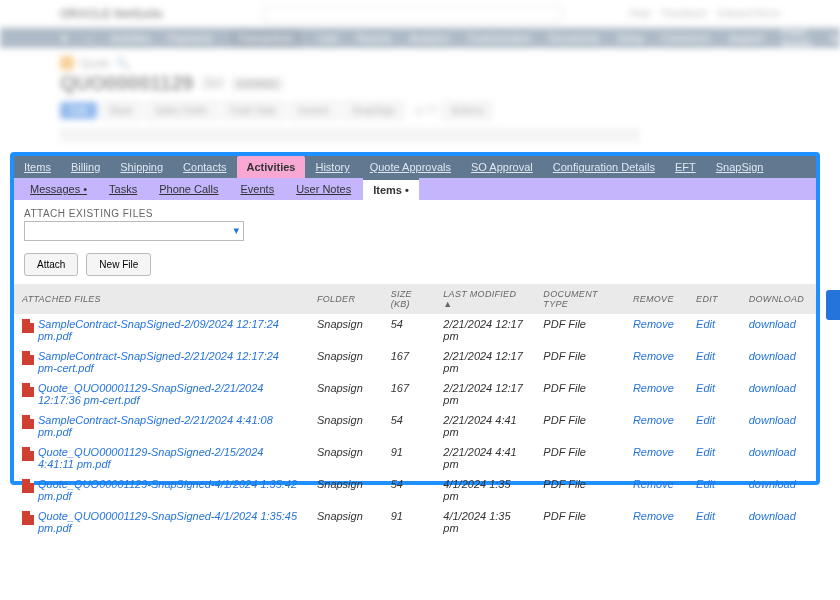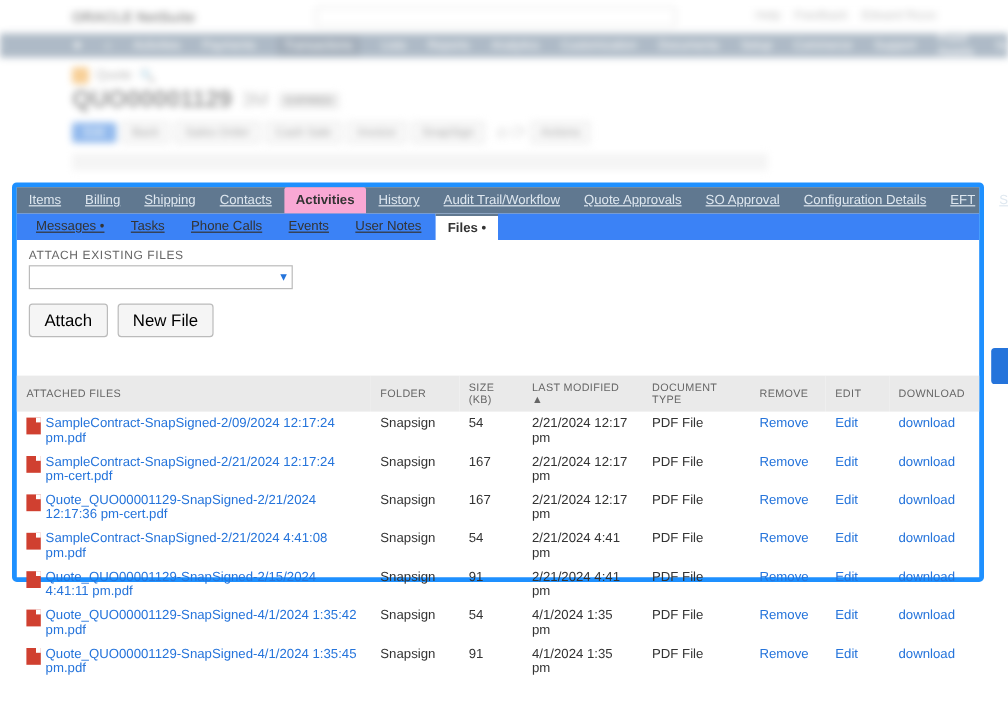--- a/index.html
+++ b/index.html
@@ -23,32 +23,32 @@
   .btn-gray { background:#f0f0f0; border:1px solid #ccc; padding:3px 8px; font-size:10px; border-radius:2px; color:#555; }
   .primary-info { margin-top:8px; background:#eaeaea; height:14px; width:580px; }
 
   .panel-border { position:absolute; top:152px; left:10px; right:20px; bottom:115px; border:4px solid #1e90ff; border-radius:4px; background:#fff; }
   
   .panel-inner { width:100%; height:100%; display:flex; flex-direction:column; }
   .tab-nav { display:flex; background:#607890; height:24px; align-items:stretch; }
   .tab-nav .tab { color:#dfe8f0; font-size:11px; padding:5px 10px; cursor:pointer; text-decoration:underline; white-space:nowrap; }
   .tab-nav .tab.active { background:#f9a8d4; color:#333; text-decoration:none; font-weight:bold; border-radius:2px 2px 0 0; }
   
-  .subtab-nav { display:flex; background:#3b82f6; height:22px; align-items:center; padding:0 6px; gap:2px; }
+  .subtab-nav { display:flex; background:#c4b5fd; height:22px; align-items:center; padding:0 6px; gap:2px; }
   .subtab { padding:4px 10px; font-size:11px; color:#333; cursor:pointer; text-decoration:underline; }
   .subtab.active { background:#fff; border-top:2px solid #607890; text-decoration:none; font-weight:bold; }
   
   .attach-sec { padding:8px 10px; }
   .attach-label { font-size:10px; color:#666; letter-spacing:0.5px; }
   .attach-select { width:220px; height:20px; border:1px solid #bbb; background:#fff; margin-top:2px; position:relative; }
   .attach-select::after { content:"▾"; position:absolute; right:4px; top:2px; color:#2574db; font-size:11px; }
   .attach-btns { display:flex; gap:8px; margin-top:12px; }
-  .btn-attach, .btn-newfile { background:#f5f5f5; border:1px solid #bbb; padding:5px 12px; font-size:14px; border-radius:3px; cursor:pointer; }
-  
-  .files-table { width:100%; border-collapse:collapse; margin-top:24px; }
+  .btn-attach, .btn-newfile { background:#f5f5f5; border:1px solid #bbb; padding:5px 12px; font-size:10px; border-radius:3px; cursor:pointer; }
+  
+  .files-table { width:100%; border-collapse:collapse; margin-top:0;font-style:italic; }
   .thead-row { background:#eaeaea; }
   .thead-row th { font-size:9px; color:#666; font-weight:normal; padding:5px 8px; text-align:left; letter-spacing:0.3px; }
   .thead-row th.right { text-align:left; }
   .trow td { padding:4px 8px; font-size:11px; border-bottom:0; vertical-align:top; }
   .file-cell { display:flex; align-items:flex-start; gap:4px; }
   .pdf-icon { width:12px; height:14px; background:#d04030; position:relative; flex-shrink:0; margin-top:1px; }
   .pdf-icon::before { content:""; position:absolute; top:0; right:0; width:4px; height:4px; background:#fff; }
   .file-link { color:#2574db; text-decoration:none; cursor:pointer; }
   .link { color:#2574db; cursor:pointer; text-decoration:none; }
   .size-col { text-align:left; }
@@ -108,34 +108,33 @@
 
 <div class="panel-border">
   <div class="panel-inner">
     <div class="tab-nav">
       <div class="tab">Items</div>
       <div class="tab">Billing</div>
       <div class="tab">Shipping</div>
       <div class="tab">Contacts</div>
       <div class="tab active">Activities</div>
       <div class="tab">History</div>
-      <div class="tab">Audit Trail/Workflow</div>
       <div class="tab">Quote Approvals</div>
       <div class="tab">SO Approval</div>
       <div class="tab">Configuration Details</div>
       <div class="tab">EFT</div>
       <div class="tab">SnapSign</div>
     </div>
     <div class="subtab-nav">
       <div class="subtab">Messages •</div>
       <div class="subtab">Tasks</div>
       <div class="subtab">Phone Calls</div>
       <div class="subtab">Events</div>
       <div class="subtab">User Notes</div>
-      <div class="subtab active">Files •</div>
+      <div class="subtab active">Items •</div>
     </div>
     <div class="attach-sec">
       <div class="attach-label">ATTACH EXISTING FILES</div>
       <div class="attach-select"></div>
       <div class="attach-btns">
         <button class="btn-attach">Attach</button>
         <button class="btn-newfile">New File</button>
       </div>
     </div>
 

